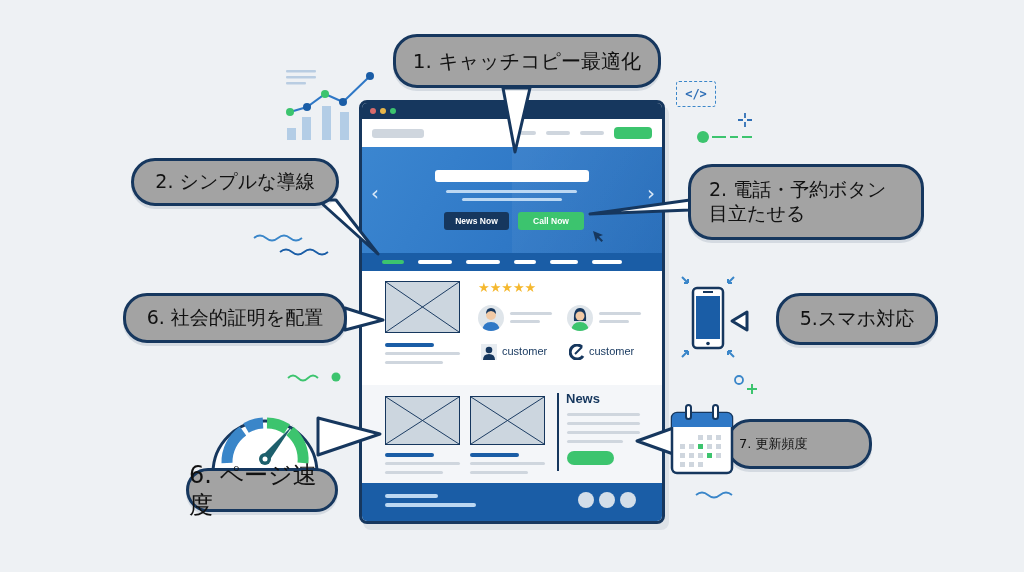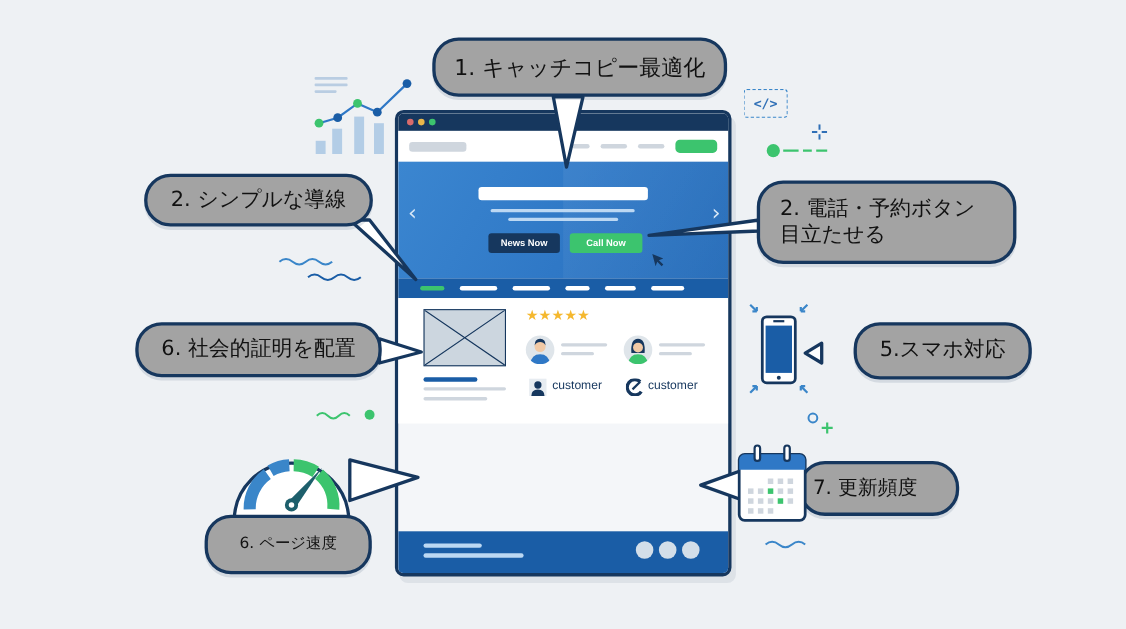--- a/index.html
+++ b/index.html
@@ -158,20 +158,46 @@
     <div class="abs" style="left:140px;top:74px;font-size:11px;color:#16375e;font-family:'Liberation Sans',sans-serif;">customer</div>
     <div class="abs" style="left:207px;top:73px;width:16px;height:16px;">
       <svg width="16" height="16">
           <path d="M13 3A7 7 0 1 0 14 12" fill="none" stroke="#16375e" stroke-width="3"></path>
           <path d="M6 10l7-7" stroke="#16375e" stroke-width="2"></path>
         </svg>
     </div>
     <div class="abs" style="left:227px;top:74px;font-size:11px;color:#16375e;font-family:'Liberation Sans',sans-serif;">customer</div>
   </div>
 
+  <div class="abs" style="left:0;top:288px;width:300px;height:94px;">
+    <div class="ph" style="left:23px;top:5px;width:75px;height:49px;">
+      <svg viewBox="0 0 75 49" preserveAspectRatio="none">
+          <path d="M0 0L75 49M75 0L0 49" stroke="#16375e" stroke-width="1"></path>
+        </svg>
+    </div>
+    <div class="ph" style="left:108px;top:5px;width:75px;height:49px;">
+      <svg viewBox="0 0 75 49" preserveAspectRatio="none">
+          <path d="M0 0L75 49M75 0L0 49" stroke="#16375e" stroke-width="1"></path>
+        </svg>
+    </div>
+    <div class="abs bar" style="left:23px;top:62px;width:49px;height:4px;background:#1a5da6;"></div>
+    <div class="abs bar" style="left:23px;top:71px;width:75px;height:3px;background:#cfd6de;"></div>
+    <div class="abs bar" style="left:23px;top:80px;width:58px;height:3px;background:#cfd6de;"></div>
+    <div class="abs bar" style="left:108px;top:62px;width:49px;height:4px;background:#1a5da6;"></div>
+    <div class="abs bar" style="left:108px;top:71px;width:75px;height:3px;background:#cfd6de;"></div>
+    <div class="abs bar" style="left:108px;top:80px;width:58px;height:3px;background:#cfd6de;"></div>
+
+    <div class="abs" style="left:195px;top:2px;width:1.5px;height:78px;background:#16375e;"></div>
+    <div class="abs" style="left:204px;top:0px;font-size:13px;font-weight:bold;color:#16375e;font-family:'Liberation Sans',sans-serif;">News</div>
+    <div class="abs bar" style="left:205px;top:22px;width:73px;height:3px;background:#cfd6de;"></div>
+    <div class="abs bar" style="left:205px;top:31px;width:73px;height:3px;background:#cfd6de;"></div>
+    <div class="abs bar" style="left:205px;top:40px;width:73px;height:3px;background:#cfd6de;"></div>
+    <div class="abs bar" style="left:205px;top:49px;width:56px;height:3px;background:#cfd6de;"></div>
+    <div class="abs" style="left:205px;top:60px;width:47px;height:14px;background:#3cc46e;border-radius:7px;"></div>
+  </div>
 
   <div class="footer">
     <div class="abs bar" style="left:23px;top:11px;width:53px;height:4px;background:#bcd8f3;"></div>
     <div class="abs bar" style="left:23px;top:20px;width:91px;height:4px;background:#bcd8f3;"></div>
     <div class="abs" style="left:216px;top:9px;width:16px;height:16px;border-radius:50%;background:#d3dee9;"></div>
     <div class="abs" style="left:237px;top:9px;width:16px;height:16px;border-radius:50%;background:#d3dee9;"></div>
     <div class="abs" style="left:258px;top:9px;width:16px;height:16px;border-radius:50%;background:#d3dee9;"></div>
   </div>
 </div>
 
@@ -215,23 +241,23 @@
     <path d="M4 80 A52 52 0 0 1 108 80 Z" fill="#fff" stroke="#16375e" stroke-width="3"></path>
     <path d="M18 70 A38 38 0 0 1 34 38" fill="none" stroke="#3a86c9" stroke-width="11"></path>
     <path d="M37 35 A38 38 0 0 1 54 30" fill="none" stroke="#3a86c9" stroke-width="11"></path>
     <path d="M58 30 A38 38 0 0 1 78 36" fill="none" stroke="#3cc46e" stroke-width="11"></path>
     <path d="M81 38 A38 38 0 0 1 94 70" fill="none" stroke="#3cc46e" stroke-width="11"></path>
     <path d="M52 64 L84 32 L60 68 Z" fill="#1d5f6c"></path>
     <circle cx="56" cy="66" r="6" fill="#1d5f6c"></circle>
     <circle cx="56" cy="66" r="2.5" fill="#fff"></circle>
   </svg>
 </div>
-<div class="bubble" style="left:186px;top:468px;width:152px;height:54px;font-size:14px;">6. ページ速度</div>
-
-<div class="bubble" style="left:726px;top:419px;width:146px;height:50px;font-size:18px;justify-content:flex-start;padding-left:10px;">7. 更新頻度</div>
+<div class="bubble" style="left:186px;top:468px;width:152px;height:44px;font-size:24px;">6. ページ速度</div>
+
+<div class="bubble" style="left:726px;top:419px;width:146px;height:50px;font-size:13px;justify-content:flex-start;padding-left:10px;">7. 更新頻度</div>
 <div class="abs" style="left:670px;top:403px;width:64px;height:72px;z-index:6;">
   <svg width="64" height="72">
     <rect x="2" y="10" width="60" height="60" rx="5" fill="#fff" stroke="#16375e" stroke-width="2.5"></rect>
     <path d="M2 15a5 5 0 0 1 5-5h50a5 5 0 0 1 5 5v9H2z" fill="#2f78c6"></path>
     <rect x="16" y="2" width="5" height="14" rx="2.5" fill="#fff" stroke="#16375e" stroke-width="2"></rect>
     <rect x="43" y="2" width="5" height="14" rx="2.5" fill="#fff" stroke="#16375e" stroke-width="2"></rect>
     <g fill="#cfd6de">
       <rect x="28" y="32" width="5" height="5"></rect>
         <rect x="37" y="32" width="5" height="5"></rect>
         <rect x="46" y="32" width="5" height="5"></rect>

